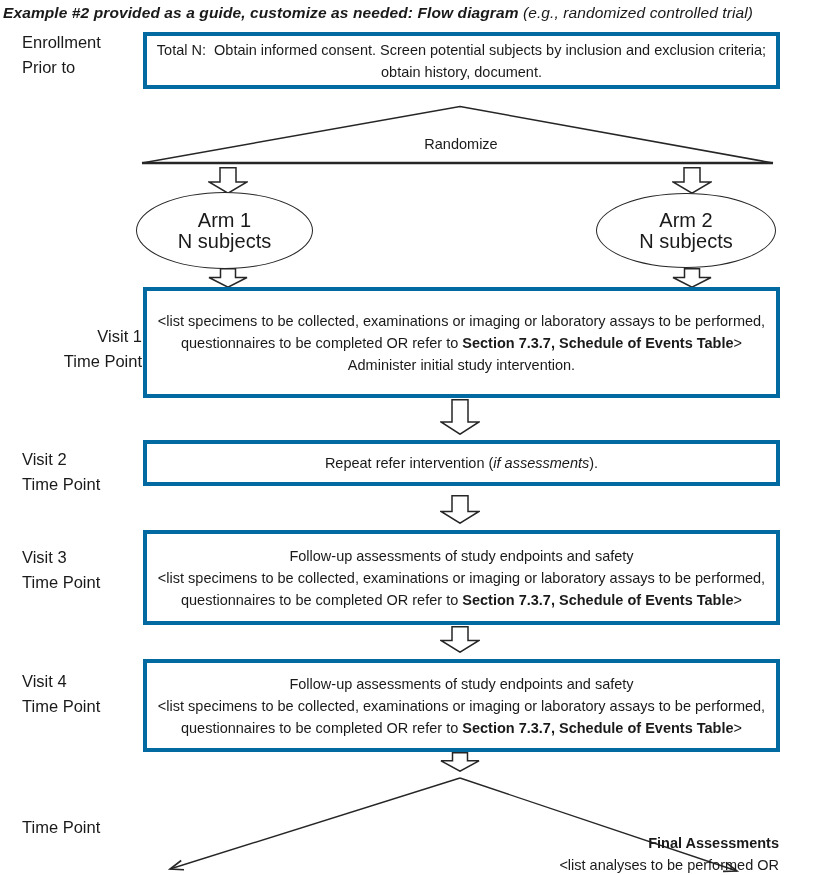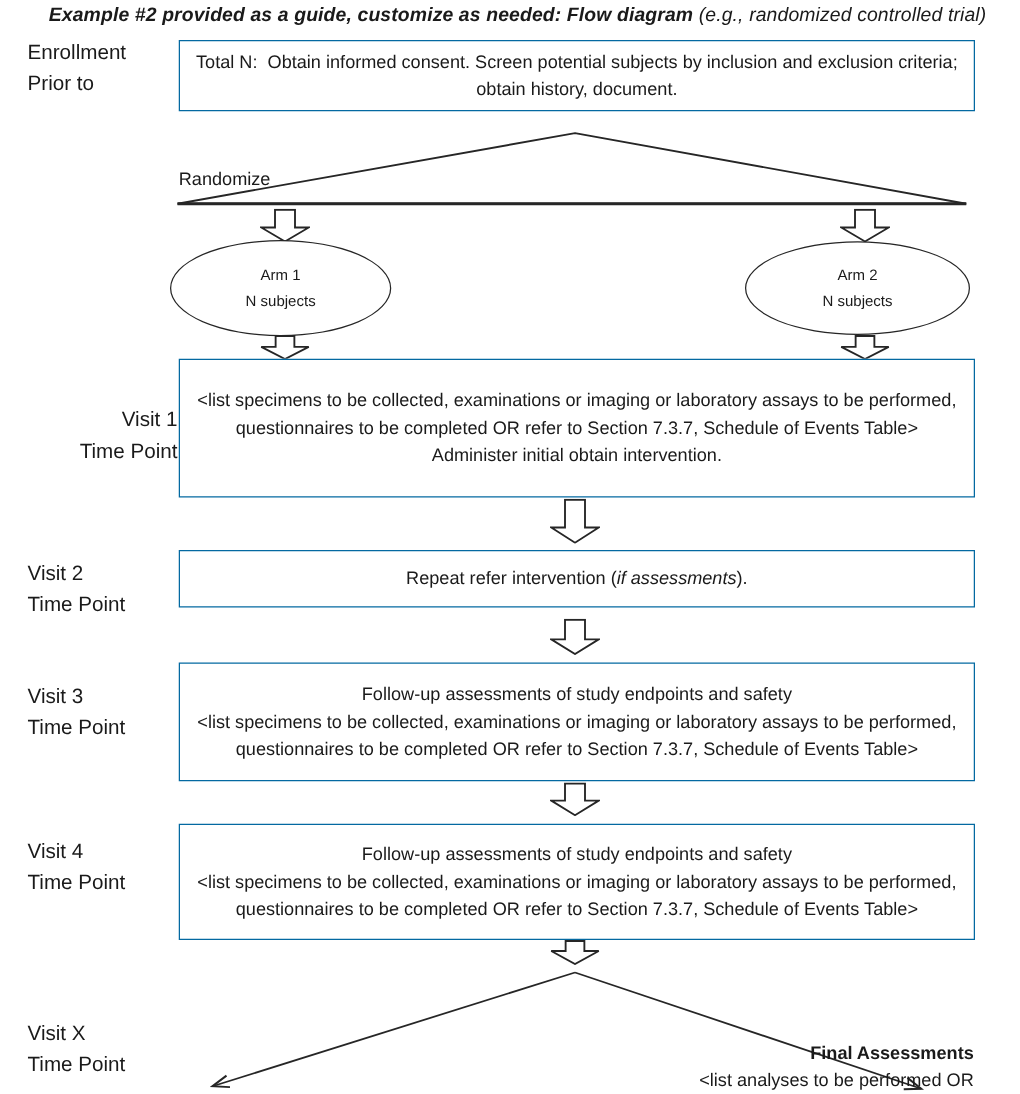--- a/index.html
+++ b/index.html
@@ -2,49 +2,49 @@
 <html><head>
 <meta charset="utf-8">
 <style>
   html,body{margin:0;padding:0;background:#ffffff;}
   .canvas{
     position:relative;width:816px;height:875px;background:#ffffff;
     font-family:"Liberation Sans",sans-serif;color:#1a1a1a;overflow:hidden;
   }
   .title{
     position:absolute;left:3px;top:4px;font-size:15.5px;font-style:italic;
-    white-space:nowrap;letter-spacing:0.1px;margin-left:36px;
+    white-space:nowrap;letter-spacing:0.1px;
   }
   .title .em{font-weight:bold;}
   .rowlabel{
     position:absolute;left:22px;width:120px;font-size:16.5px;line-height:25px;
     color:#1a1a1a;
   }
   .fbox{
     position:absolute;left:143px;width:637px;box-sizing:border-box;
-    border:1px solid #0369a1;background:#ffffff;
+    border:4px solid #0369a1;background:#ffffff;
     display:flex;flex-direction:column;justify-content:center;
     text-align:center;font-size:14.5px;line-height:22px;padding:0 9px;
   }
   .ellipse{
     position:absolute;box-sizing:border-box;border:1.5px solid #262626;
     border-radius:50%;background:#ffffff;
     display:flex;flex-direction:column;justify-content:center;
-    text-align:center;font-size:12px;line-height:21px;
+    text-align:center;font-size:20px;line-height:21px;
   }
   .shape{position:absolute;}
   .rlabel{
-    position:absolute;left:143px;width:636px;
+    position:absolute;left:143px;width:636px;text-align:center;
     font-size:14.5px;line-height:20px;
   }
   .final-text{
     position:absolute;left:143px;width:636px;text-align:right;
     font-size:14.5px;line-height:22px;
   }
-  .boxline b{font-weight:normal;}
+  .boxline b{font-weight:bold;}
 </style>
 </head>
 <body>
 
 <div class="canvas">
 
   <div class="title"><span class="em">Example #2 provided as a guide, customize as needed: Flow diagram</span><span> (e.g., randomized controlled trial)</span></div>
 
   <div class="rowlabel" style="top:30px;">
     <div>Enrollment</div>
@@ -60,21 +60,20 @@
   </div>
   <div class="rowlabel" style="top:545px;">
     <div>Visit 3</div>
     <div>Time Point</div>
   </div>
   <div class="rowlabel" style="top:669px;">
     <div>Visit 4</div>
     <div>Time Point</div>
   </div>
   <div class="rowlabel" style="top:815px;">
-    <div>Visit X</div>
     <div>Time Point</div>
   </div>
 
   <div class="fbox" style="top:32px;height:57px;">
     <div class="boxline">Total N:&nbsp; Obtain informed consent. Screen potential subjects by inclusion and exclusion criteria; obtain history, document.</div>
   </div>
 
   <svg class="shape" style="left:140px;top:104px;" width="636" height="62" viewBox="0 0 636 62">
     <polygon points="320,2.5 633,59 2,59" fill="#ffffff" stroke="#262626" stroke-width="1.5"></polygon>
     <line x1="2" y1="59" x2="633" y2="59" stroke="#262626" stroke-width="2.4"></line>
@@ -99,21 +98,21 @@
 
   <svg class="shape" style="left:208px;top:268px;" width="40" height="20" viewBox="0 0 40 20">
     <path d="M12.5 0.8 L27.5 0.8 L27.5 9.5 L39 9.5 L20 19.2 L1 9.5 L12.5 9.5 Z" fill="#ffffff" stroke="#262626" stroke-width="1.5"></path>
   </svg>
   <svg class="shape" style="left:672px;top:268px;" width="40" height="20" viewBox="0 0 40 20">
     <path d="M12.5 0.8 L27.5 0.8 L27.5 9.5 L39 9.5 L20 19.2 L1 9.5 L12.5 9.5 Z" fill="#ffffff" stroke="#262626" stroke-width="1.5"></path>
   </svg>
 
   <div class="fbox" style="top:287px;height:111px;">
     <div class="boxline"><span>&lt;list specimens to be collected, examinations or imaging or laboratory assays to be performed, questionnaires to be completed OR refer to </span><b>Section 7.3.7, Schedule of Events Table</b><span>&gt;</span></div>
-    <div class="boxline">Administer initial obtain intervention.</div>
+    <div class="boxline">Administer initial study intervention.</div>
   </div>
 
   <svg class="shape" style="left:440px;top:399px;" width="40" height="36" viewBox="0 0 40 36">
     <path d="M12 0.8 L28 0.8 L28 23 L39 23 L20 35.2 L1 23 L12 23 Z" fill="#ffffff" stroke="#262626" stroke-width="1.5"></path>
   </svg>
 
   <div class="fbox" style="top:440px;height:46px;">
     <div class="boxline"><span>Repeat refer intervention (</span><i>if assessments</i><span>).</span></div>
   </div>
 

